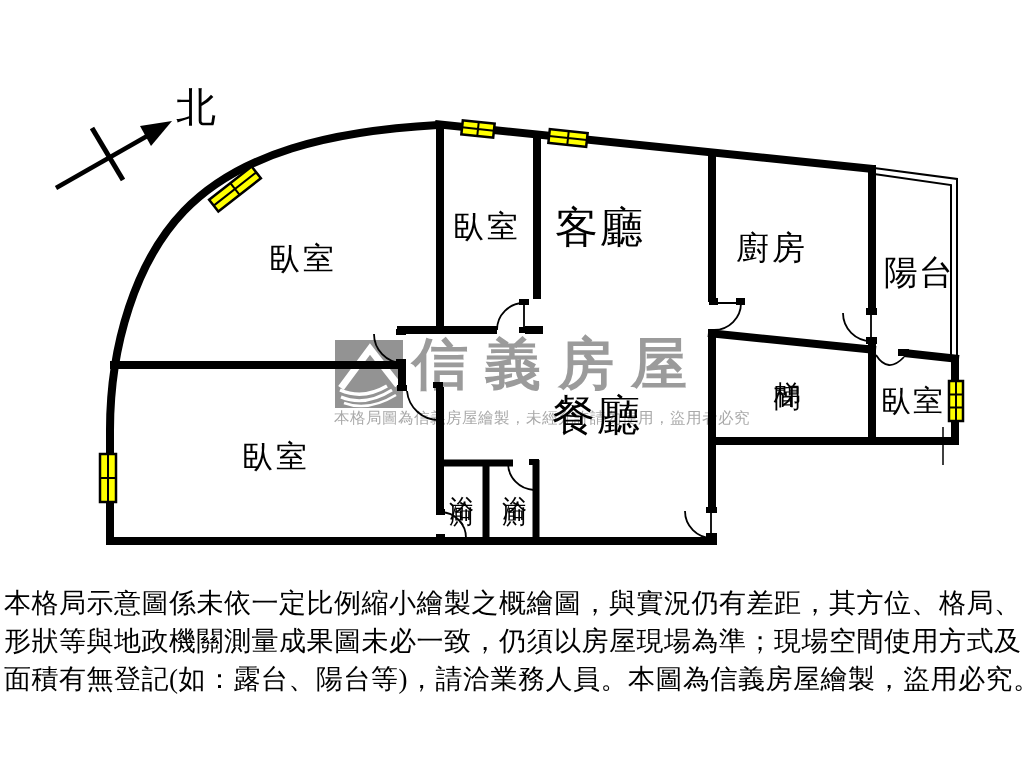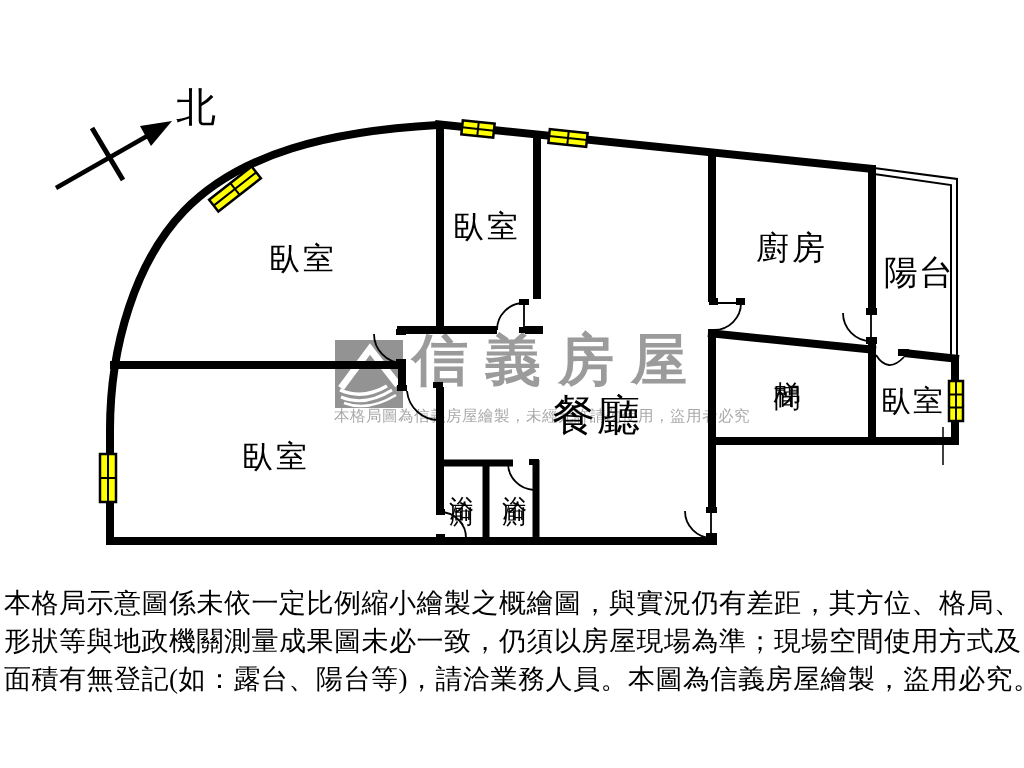--- a/index.html
+++ b/index.html
@@ -1,19 +1,19 @@
 <!DOCTYPE html>
 <html><head>
 <meta charset="utf-8">
 <style>
   html,body{margin:0;padding:0;background:#fff;}
   .stage{position:relative;width:1024px;height:768px;background:#ffffff;overflow:hidden;
          font-family:"Liberation Serif","DejaVu Serif",serif;}
   .layer{position:absolute;left:0;top:0;width:1024px;height:768px;}
-  .wm-layer{z-index:1;font-family:Liberation Mono, monospace;}
+  .wm-layer{z-index:1;}
   .plan-layer{z-index:2;}
   .label-layer{z-index:3;}
   .label{position:absolute;color:#000;white-space:nowrap;line-height:1.08;}
   .vert{writing-mode:vertical-rl;text-orientation:upright;}
   .wm-brand{position:absolute;left:412px;top:336px;font-size:56px;font-weight:bold;
             color:#9b9b9b;letter-spacing:17px;white-space:nowrap;line-height:1.0;}
   .wm-notice{position:absolute;left:334px;top:409px;font-size:15.5px;color:#a9a9a9;
              letter-spacing:0.5px;white-space:nowrap;line-height:1.1;}
   .wm-logo{position:absolute;left:335px;top:340px;}
   .disc{position:absolute;left:4px;font-size:27px;letter-spacing:0.5px;color:#000;
@@ -145,21 +145,22 @@
 
     <line x1="943" y1="427" x2="943" y2="465" stroke="#000" stroke-width="1.5"></line>
   </svg>
   </div>
 
   <div class="layer label-layer">
     <div class="label" style="left:176px;top:86px;font-size:40px;">北</div>
 
     <div class="label room" style="left:269px;top:242px;font-size:31px;">臥室</div>
     <div class="label room" style="left:453px;top:210px;font-size:31px;">臥室</div>
-    <div class="label room" style="left:756px;top:231px;font-size:33px;">廚房</div>
+    <div class="label big" style="left:555px;top:205px;">客廳</div>
+    <div class="label room" style="left:736px;top:231px;font-size:33px;">廚房</div>
     <div class="label" style="left:884px;top:255px;font-size:34px;letter-spacing:1px;">陽台</div>
     <div class="label vert" style="left:772px;top:360px;font-size:27px;letter-spacing:4px;">梯間</div>
     <div class="label" style="left:881px;top:385px;font-size:30px;letter-spacing:2px;">臥室</div>
     <div class="label big" style="left:552px;top:393px;">餐廳</div>
     <div class="label room" style="left:242px;top:440px;font-size:31px;">臥室</div>
     <div class="label vert" style="left:448px;top:476px;font-size:25px;letter-spacing:4px;">浴廁</div>
     <div class="label vert" style="left:501px;top:476px;font-size:25px;letter-spacing:4px;">浴廁</div>
 
     <div class="disc" style="top:628px;">形狀等與地政機關測量成果圖未必一致，仍須以房屋現場為準；現場空間使用方式及</div>
     <div class="disc" style="top:590px;">本格局示意圖係未依一定比例縮小繪製之概繪圖，與實況仍有差距，其方位、格局、</div>

